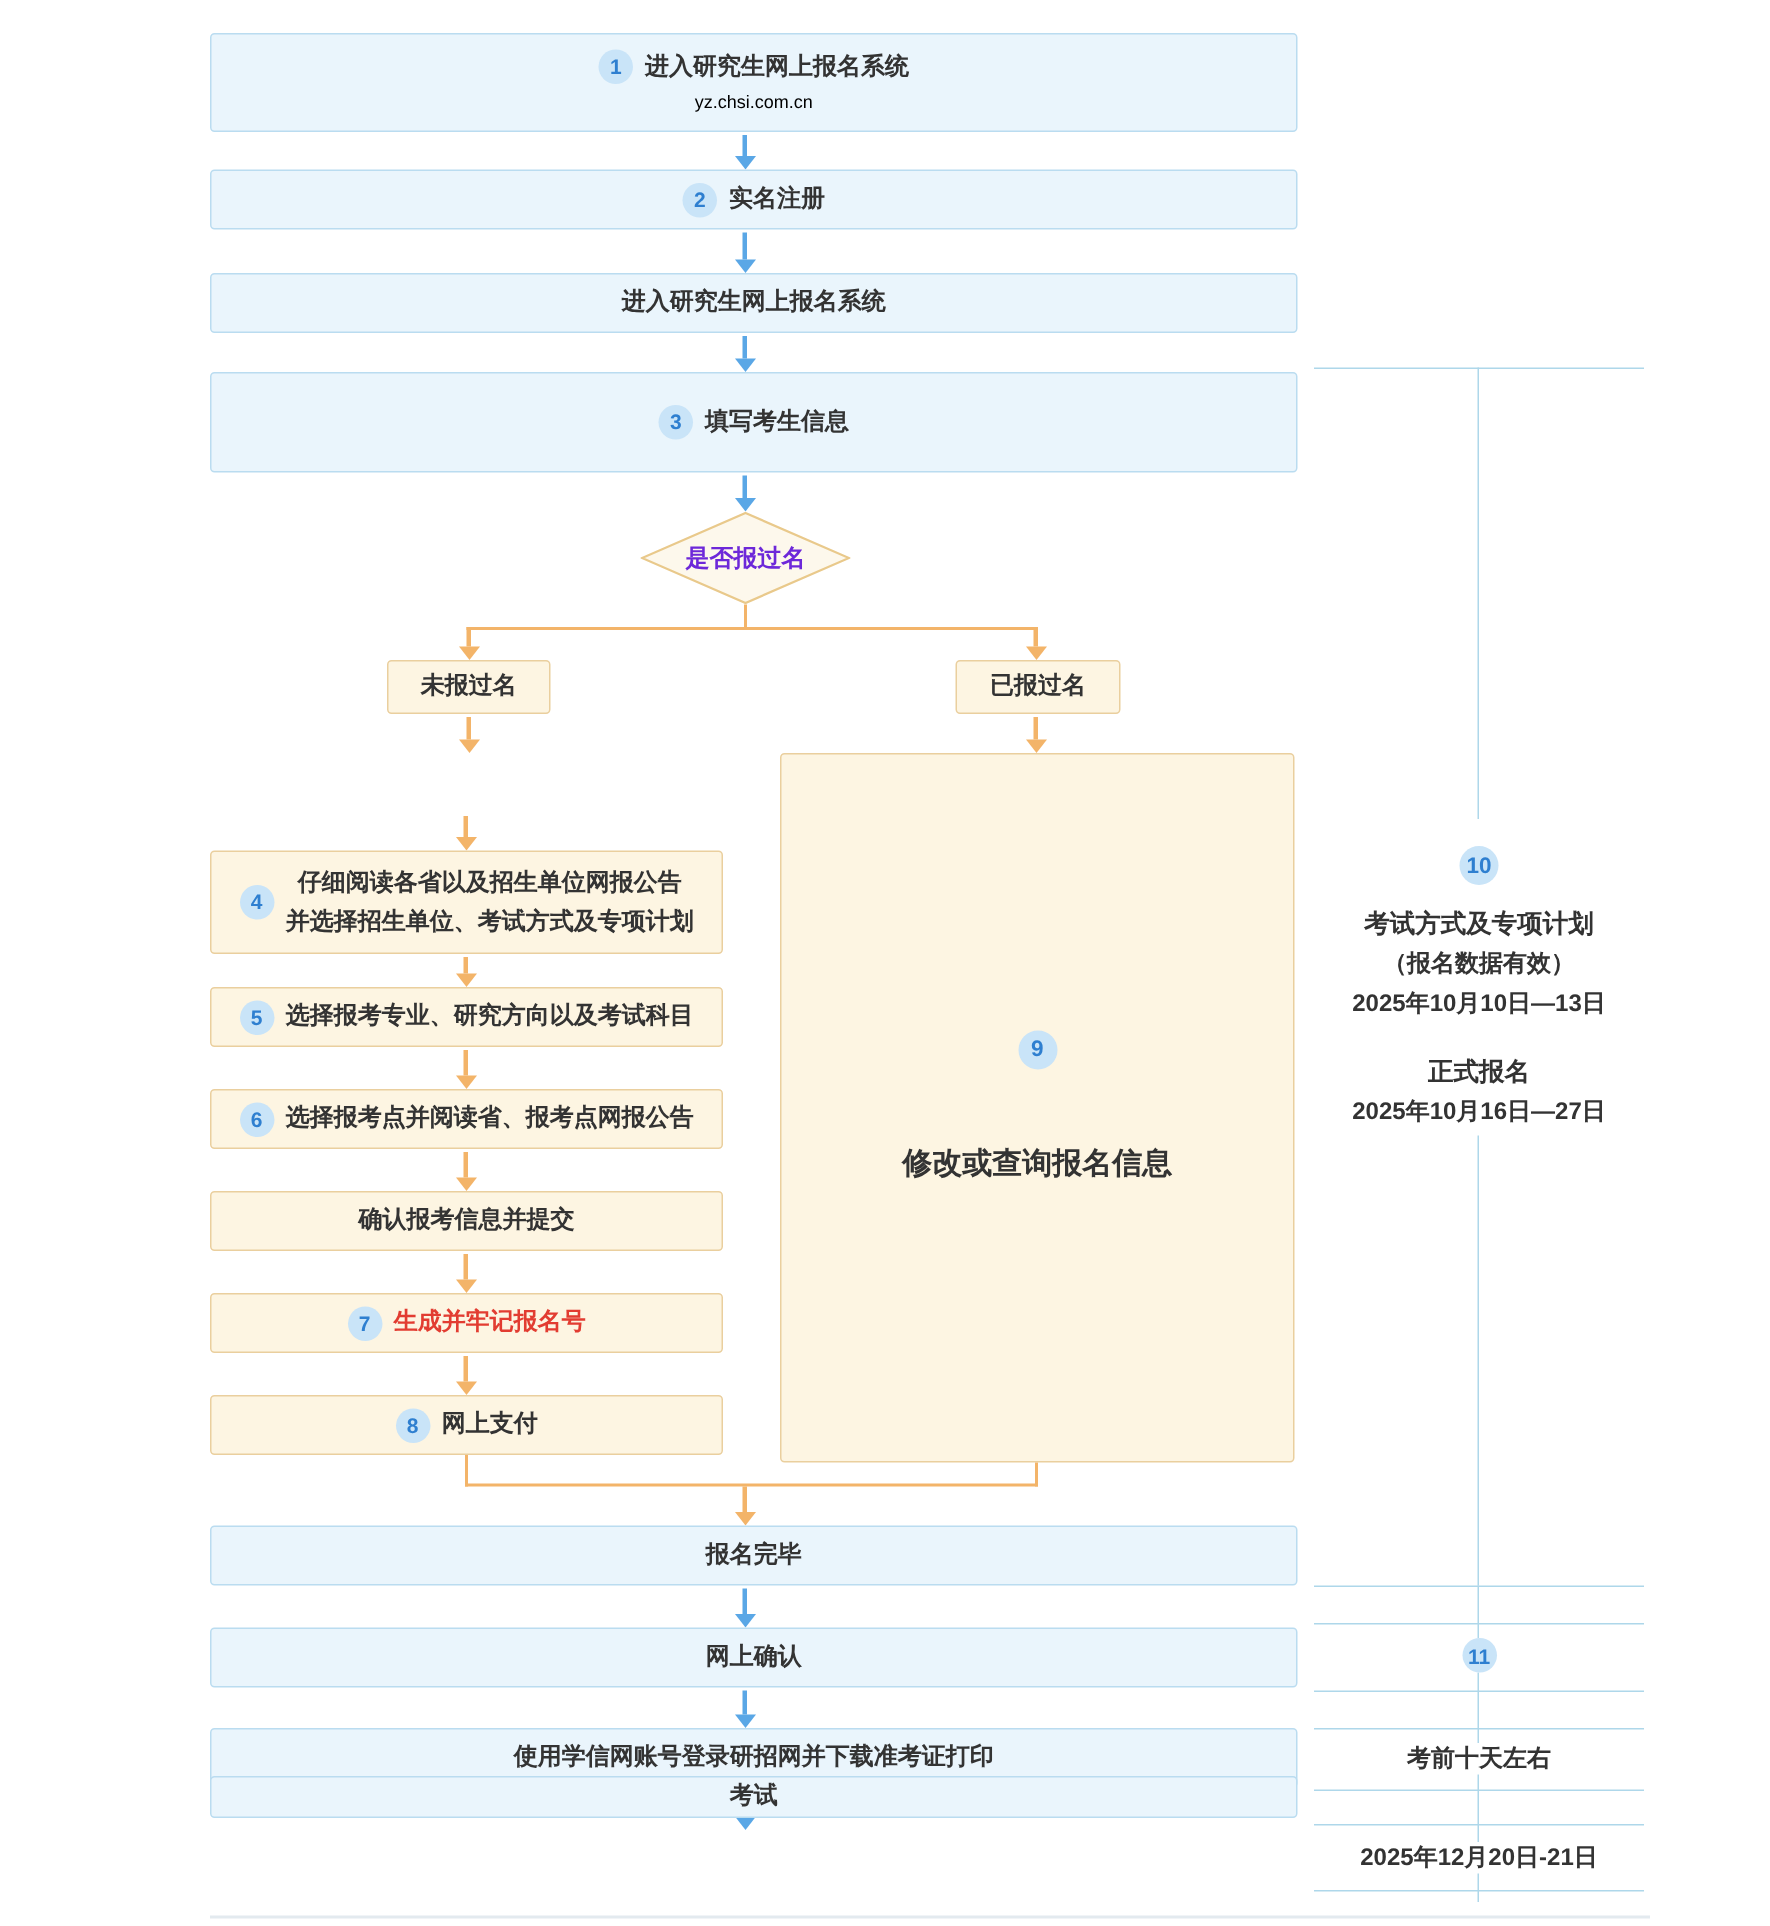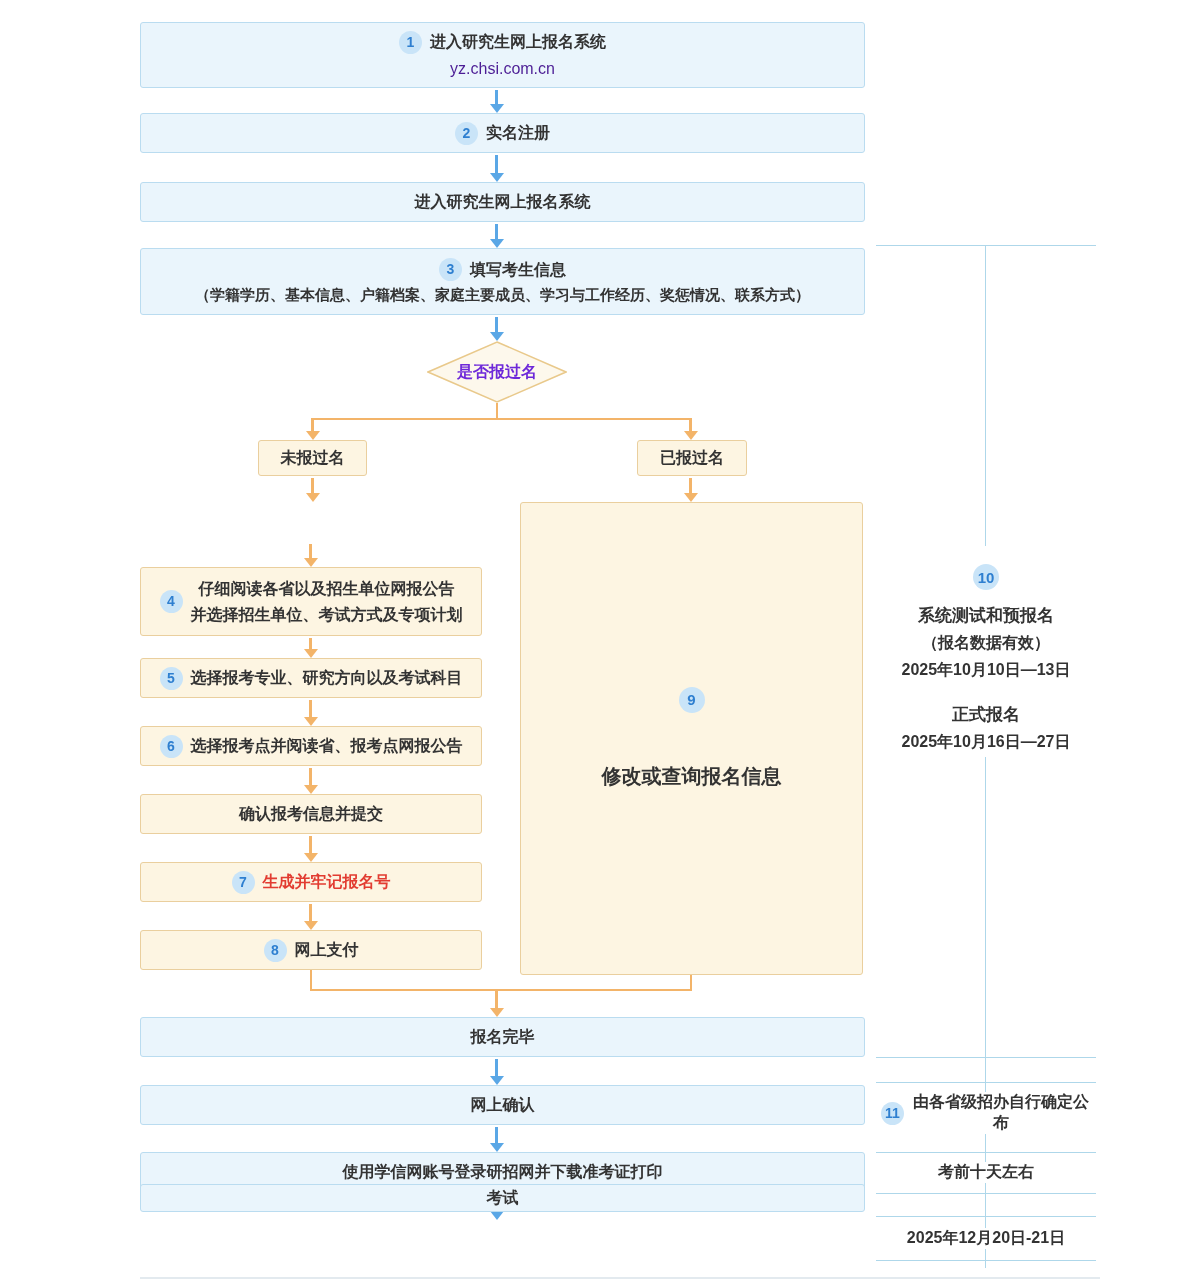--- a/index.html
+++ b/index.html
@@ -16,21 +16,21 @@
   .maincol{left:140px;width:725px;}
   .leftcol{left:140px;width:342px;}
   .col{flex-direction:column;gap:4px;}
   .row{display:flex;align-items:center;justify-content:center;gap:8px;}
   .badge{
     width:23px;height:23px;border-radius:50%;background:#c9e4f8;color:#2e7fd0;
     display:inline-flex;align-items:center;justify-content:center;font-size:14px;font-weight:600;flex:none;
   }
   .badge.big{width:26px;height:26px;font-size:15px;}
   .sub{font-size:15px;font-weight:600;}
-  .url{font-size:16px;font-weight:400;color:#4c1d95;}
+  .url{font-size:12px;font-weight:400;color:#000000;}
   .red{color:#e23c31;}
   
   .arr{position:absolute;width:3px;background:currentColor;}
   .arr::after{
     content:"";position:absolute;left:50%;transform:translateX(-50%);bottom:-9px;
     width:0;height:0;border-left:7px solid transparent;border-right:7px solid transparent;
     border-top:9px solid currentColor;
   }
   .ab{color:#5aa7e6;}
   .ao{color:#f3b469;}
@@ -80,21 +80,20 @@
     <span>进入研究生网上报名系统</span>
   </div>
 
   <div class="arr ab" style="left:495px;top:224px;height:15px;"></div>
 
   <div class="box bluebox maincol col" style="top:248px;height:67px;">
     <div class="row">
       <span class="badge">3</span>
       <span>填写考生信息</span>
     </div>
-    <div class="sub">（学籍学历、基本信息、户籍档案、家庭主要成员、学习与工作经历、奖惩情况、联系方式）</div>
   </div>
 
   <div class="arr ab" style="left:495px;top:317px;height:15px;"></div>
 
   <svg style="position:absolute;left:427px;top:341px;" width="140" height="62">
     <polygon points="70,1 139,31 70,61 1,31" fill="#fdf8ec" stroke="#e9c98b" stroke-width="1.5"></polygon>
   </svg>
   <div class="diamond-label" style="left:427px;top:341px;width:140px;height:62px;">是否报过名</div>
 
   <div class="vl" style="left:496px;top:403px;height:16px;"></div>
@@ -190,21 +189,21 @@
   </div>
 
   <div class="tl-h" style="top:245px;"></div>
   <div class="tl-v" style="top:245px;height:301px;"></div>
 
   <div style="position:absolute;left:973px;top:564px;z-index:2;">
     <span class="badge big">10</span>
   </div>
 
   <div class="tl-text phase" style="top:602px;">
-    <div class="t">系统测试和预报名</div>
+    <div class="t">考试方式及专项计划</div>
     <div>（报名数据有效）</div>
     <div>2025年10月10日—13日</div>
     <div class="spacer"></div>
     <div class="t">正式报名</div>
     <div>2025年10月16日—27日</div>
   </div>
 
   <div class="tl-v" style="top:757px;height:300px;"></div>
   <div class="tl-v" style="top:1057px;height:211px;"></div>
 
@@ -212,21 +211,20 @@
   <div class="tl-h" style="top:1082px;"></div>
   <div class="tl-h" style="top:1127px;"></div>
   <div class="tl-h" style="top:1152px;"></div>
   <div class="tl-h" style="top:1193px;"></div>
   <div class="tl-h" style="top:1216px;"></div>
   <div class="tl-h" style="top:1260px;"></div>
 
   <div class="tl-text" style="top:1092px;">
     <span class="mask">
       <span class="badge">11</span>
-      <span>由各省级招办自行确定公布</span>
     </span>
   </div>
 
   <div class="tl-text" style="top:1162px;">
     <span class="mask">考前十天左右</span>
   </div>
 
   <div class="tl-text" style="top:1228px;">
     <span class="mask">2025年12月20日-21日</span>
   </div>

